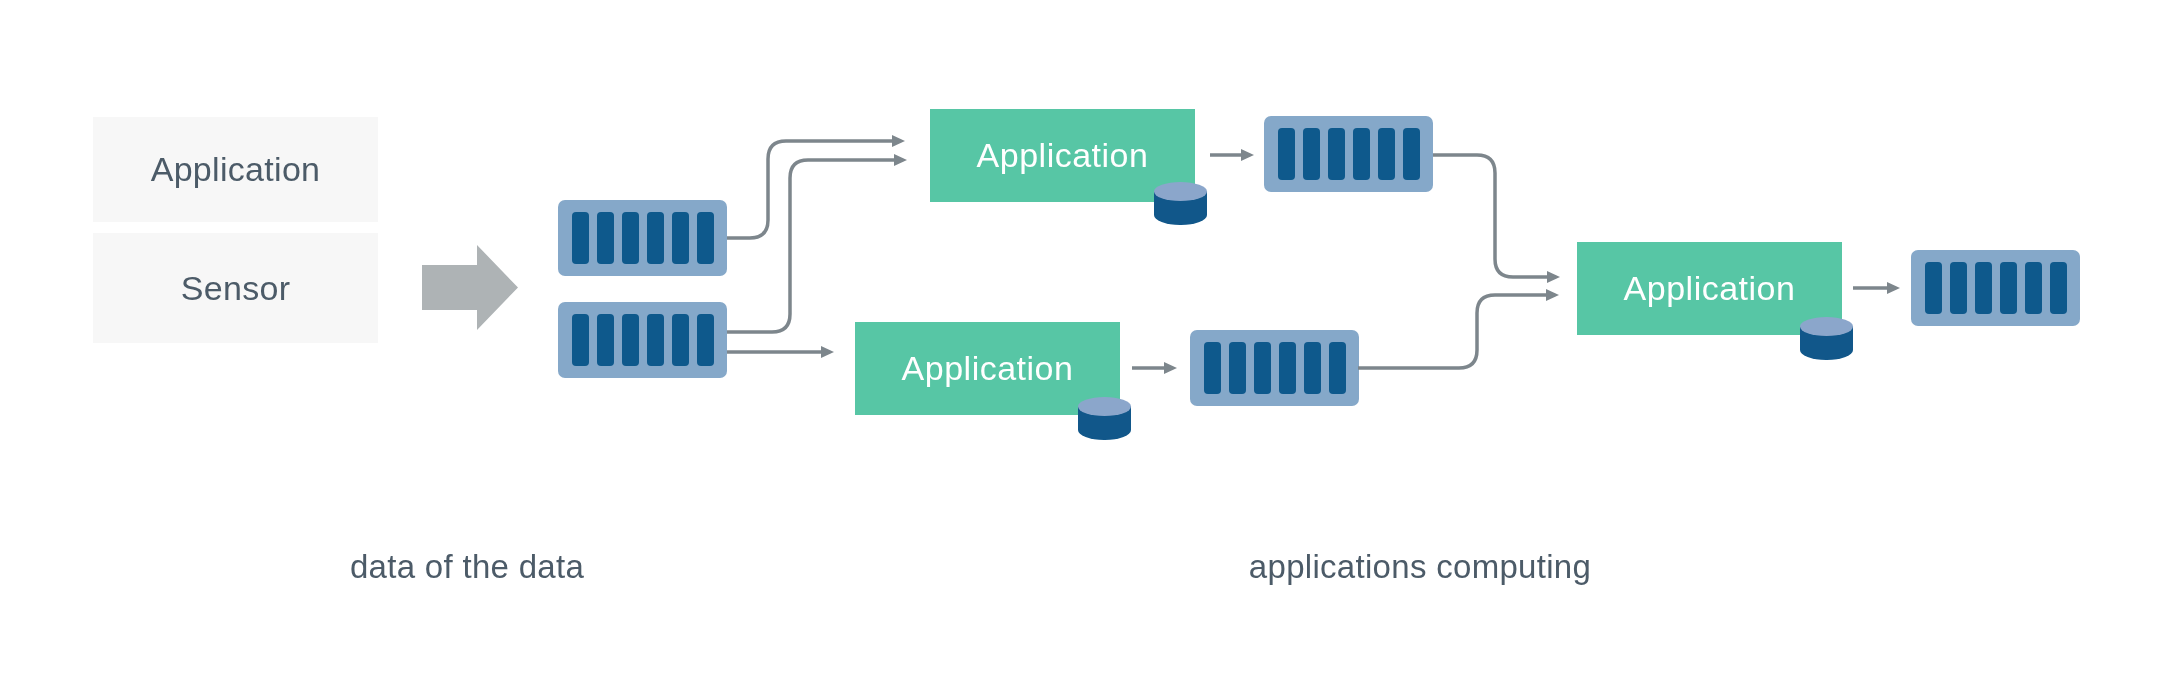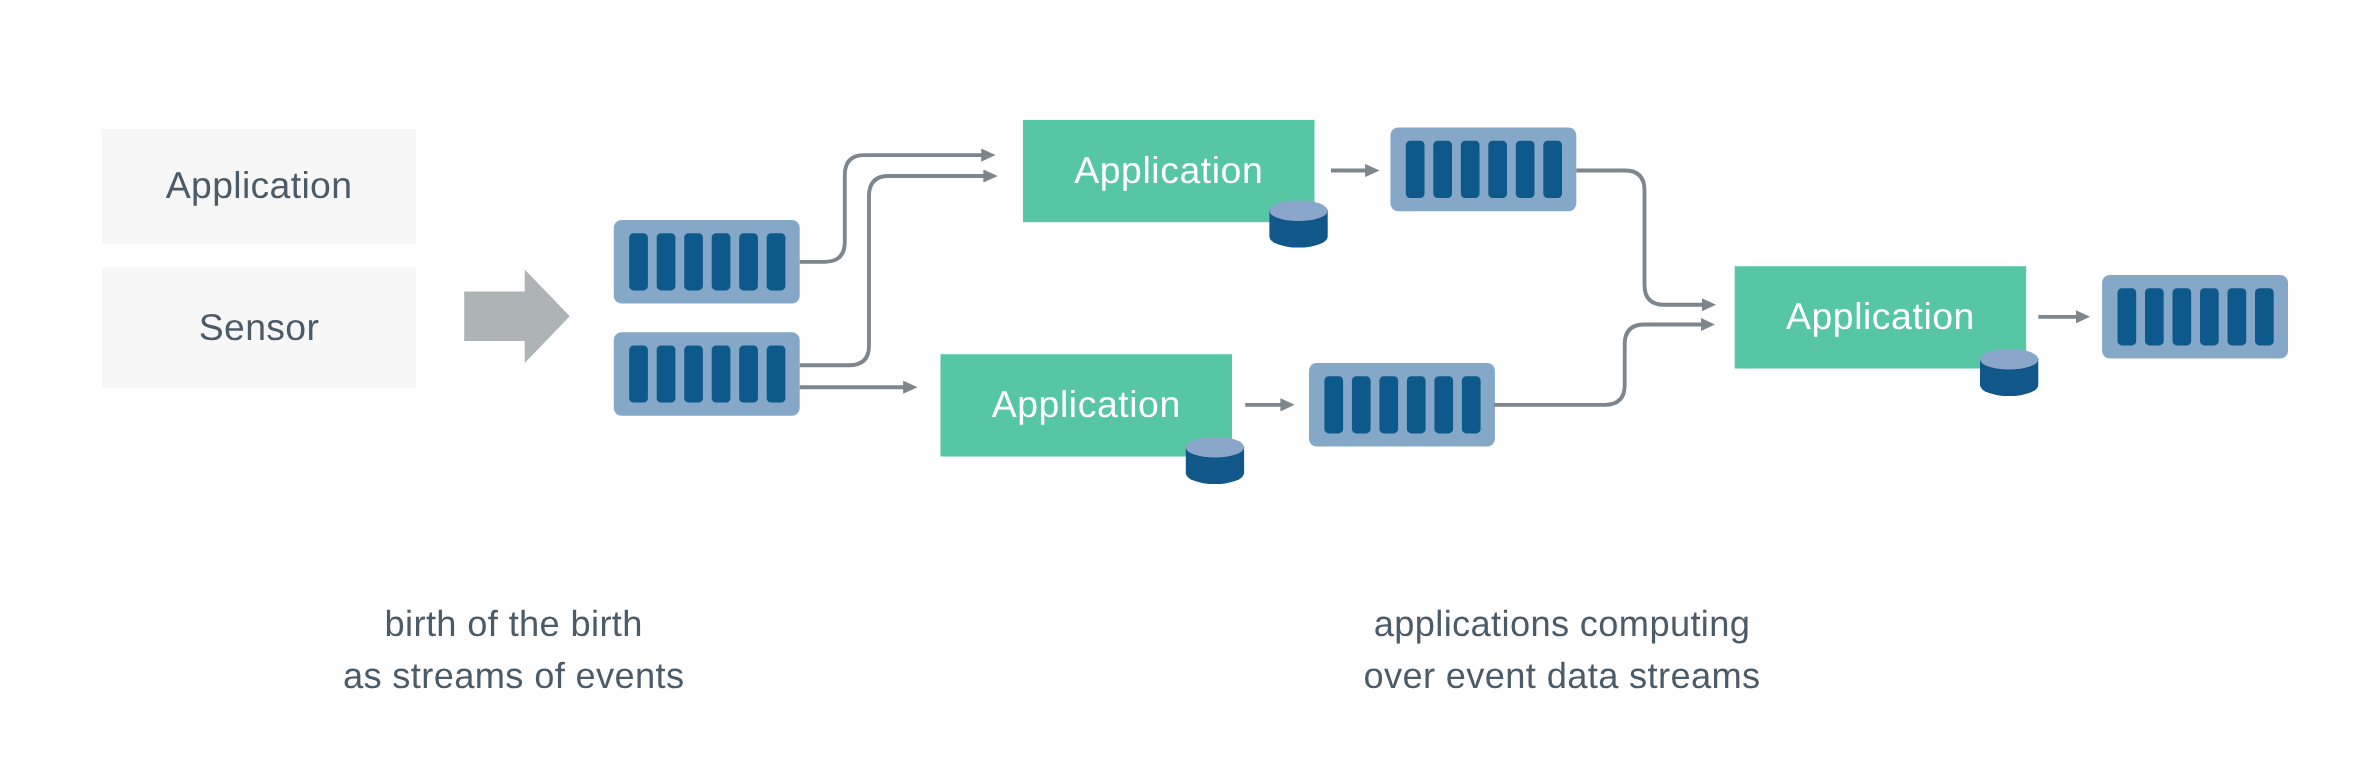--- a/index.html
+++ b/index.html
@@ -77,21 +77,21 @@
   }
 </style>
 </head>
 <body>
 
 <div id="canvas">
 
   <div class="source-box" style="top:117px;height:105px;">
     <span>Application</span>
   </div>
-  <div class="source-box" style="top:243px;height:110px;">
+  <div class="source-box" style="top:233px;height:110px;">
     <span>Sensor</span>
   </div>
 
   <div class="stream" style="left:558px;top:200px;">
       <span class="bar"></span>
       <span class="bar"></span>
       <span class="bar"></span>
       <span class="bar"></span>
       <span class="bar"></span>
       <span class="bar"></span>
@@ -165,21 +165,19 @@
     <path class="flow" d="M727,332 H772 Q790,332 790,314 V178 Q790,160 808,160 H895" marker-end="url(#arrowhead)"></path>
     <path class="flow" d="M727,352 H822" marker-end="url(#arrowhead)"></path>
     <path class="flow" d="M1210,155 H1242" marker-end="url(#arrowhead)"></path>
     <path class="flow" d="M1132,368 H1165" marker-end="url(#arrowhead)"></path>
     <path class="flow" d="M1433,155 H1477 Q1495,155 1495,173 V259 Q1495,277 1513,277 H1548" marker-end="url(#arrowhead)"></path>
     <path class="flow" d="M1358,368 H1459 Q1477,368 1477,350 V313 Q1477,295 1495,295 H1547" marker-end="url(#arrowhead)"></path>
     <path class="flow" d="M1853,288 H1888" marker-end="url(#arrowhead)"></path>
   </svg>
 
   <div class="caption" style="left:167px;">
-    <div>birth of the birth</div>
-    <div>as streams of events</div>
+    <div>data of the data</div>
   </div>
   <div class="caption" style="left:1120px;">
     <div>applications computing</div>
-    <div>over event data streams</div>
   </div>
 
 </div>
 
 </body></html>

